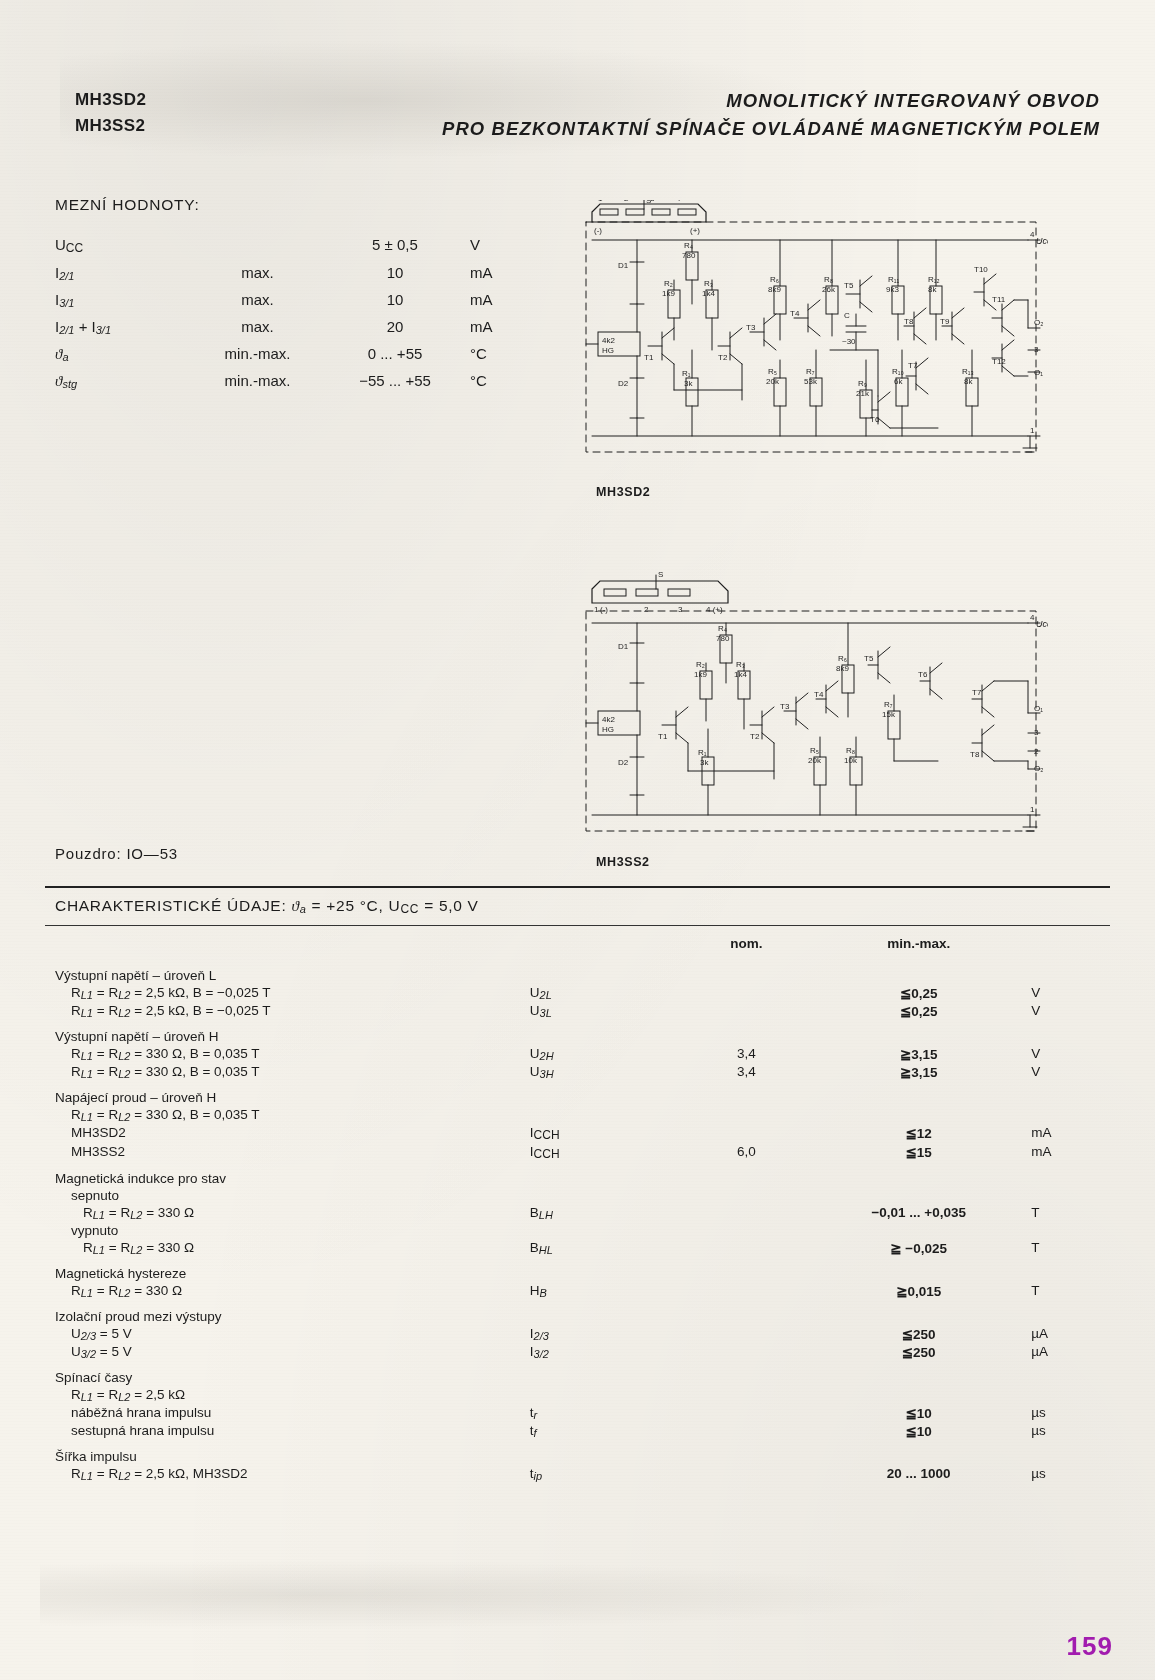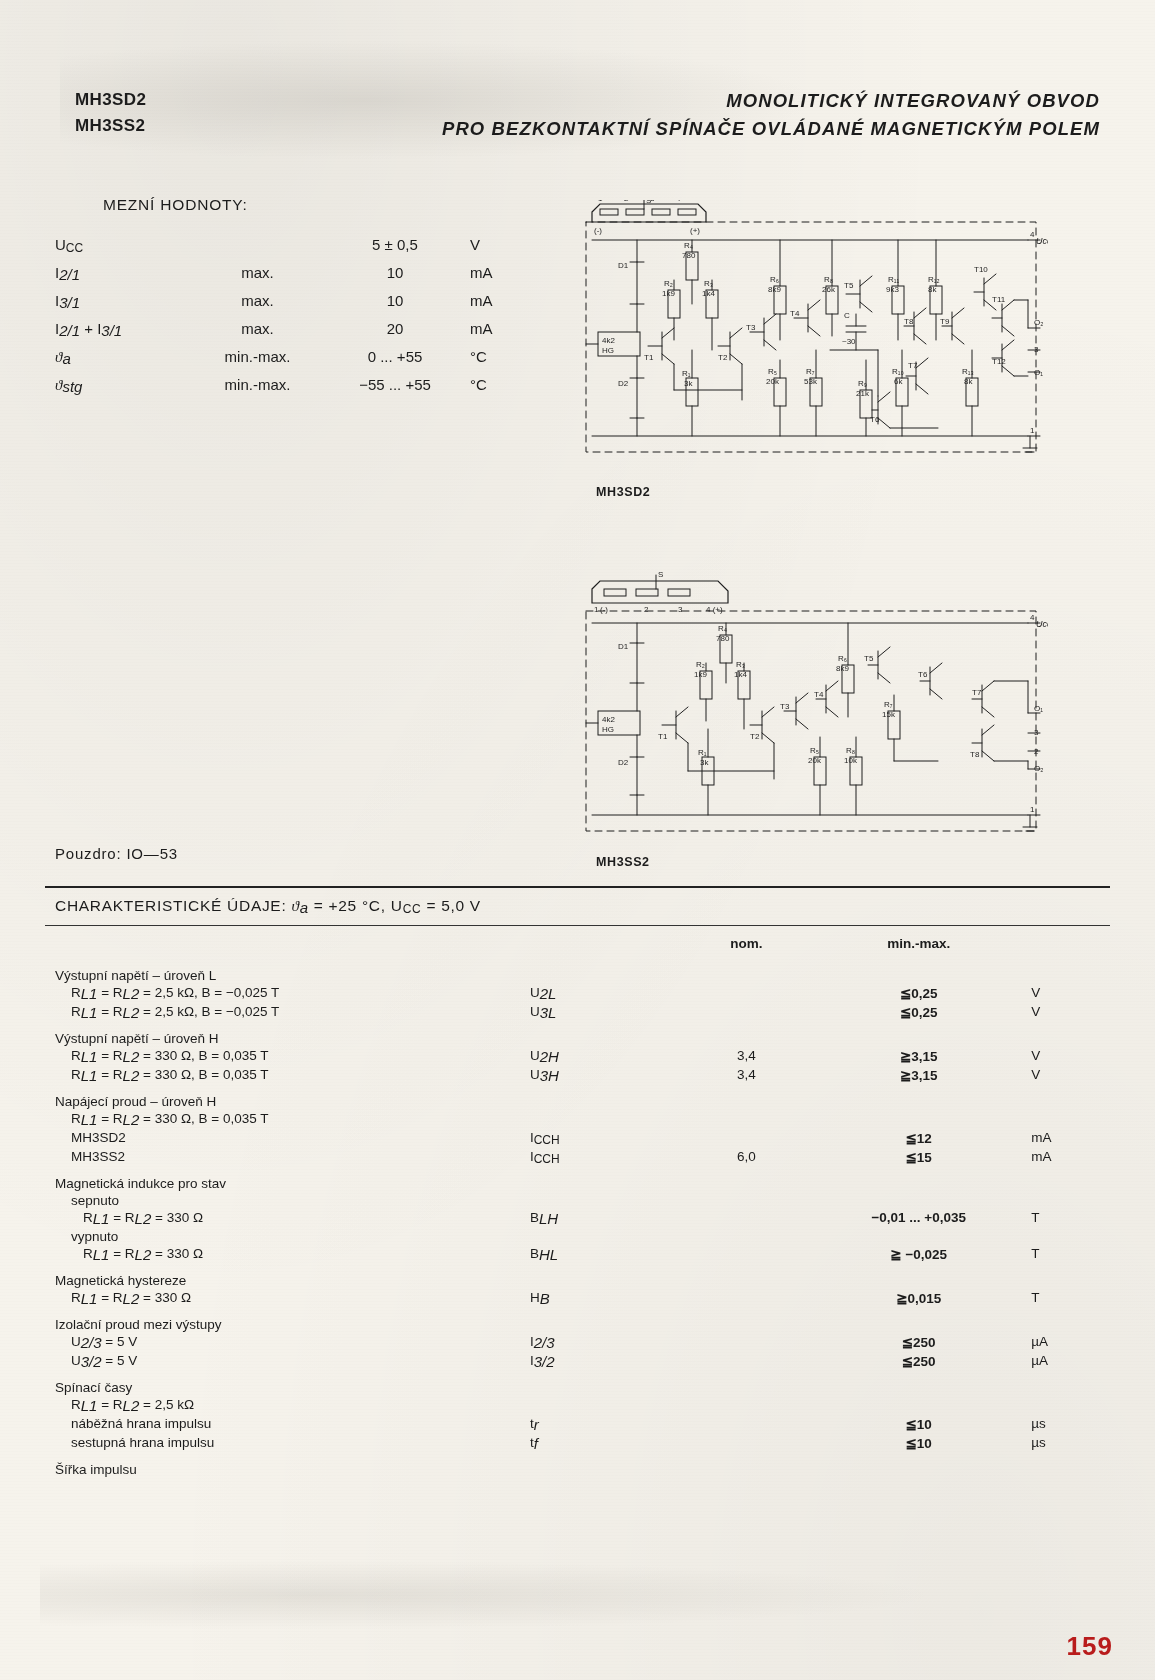--- a/index.html
+++ b/index.html
@@ -71,38 +71,37 @@
   
   .limits {
     position: absolute;
     left: 55px; top: 196px;
     width: 500px;
   }
   .limits-title {
     font-size: 15.5px;
     letter-spacing: .8px;
     margin-bottom: 18px;
-    margin-left: 48px;
   }
   .limits table {
     border-collapse: collapse;
     width: 490px;
     font-size: 15px;
   }
   .limits td {
     padding: 4px 0 5px 0;
     vertical-align: baseline;
     white-space: nowrap;
   }
   .c-sym { width: 140px; }
   .c-qual { width: 125px; text-align: center; }
   .c-val { width: 150px; text-align: center; margin-top: 48px; }
   .c-unit { text-align: left; padding-left: 30px; }
   .sub {
-    font-size: 15px;
+    font-size: 11px;
     vertical-align: -2px;
     font-style: italic;
   }
   .subn {
     font-size: 12px;
     vertical-align: -2px;
   }
   .gk { font-style: italic; font-family: "Liberation Serif", serif; }
 
   
@@ -170,21 +169,21 @@
   .ind2 { padding-left: 28px; }
   .nowrap { white-space: nowrap; }
 
   .page-number {
     position: absolute;
     right: 42px;
     bottom: 18px;
     font-size: 26px;
     font-weight: bold;
     letter-spacing: 1px;
-    color: #b91c1c;
+    color: #a21caf;
   }
 
   
   svg text { font-family: "Liberation Sans", sans-serif; }
 </style>
 </head>
 <body>
 
 <div class="page"></div>
 <div class="smudge-top"></div>
@@ -790,18 +789,25 @@
         <td class="col-unit">µs</td>
       </tr>
 
       <tr>
         <td class="col-desc grp-title">Šířka impulsu</td>
         <td class="col-sym"></td>
           <td class="col-nom"></td>
           <td class="col-mm"></td>
           <td class="col-unit"></td>
       </tr>
+      <tr>
+        <td class="col-desc"><span class="ind1 nowrap">R<span class="sub">L1</span> = R<span class="sub">L2</span> = 2,5 kΩ, MH3SD2</span></td>
+        <td class="col-sym">t<span class="sub">ip</span></td>
+        <td class="col-nom"></td>
+        <td class="col-mm">20 ... 1000</td>
+        <td class="col-unit">µs</td>
+      </tr>
     </tbody>
   </table>
 </div>
 
 <div class="page-number">159</div>
 <div class="grain"></div>
 
 </body></html>

